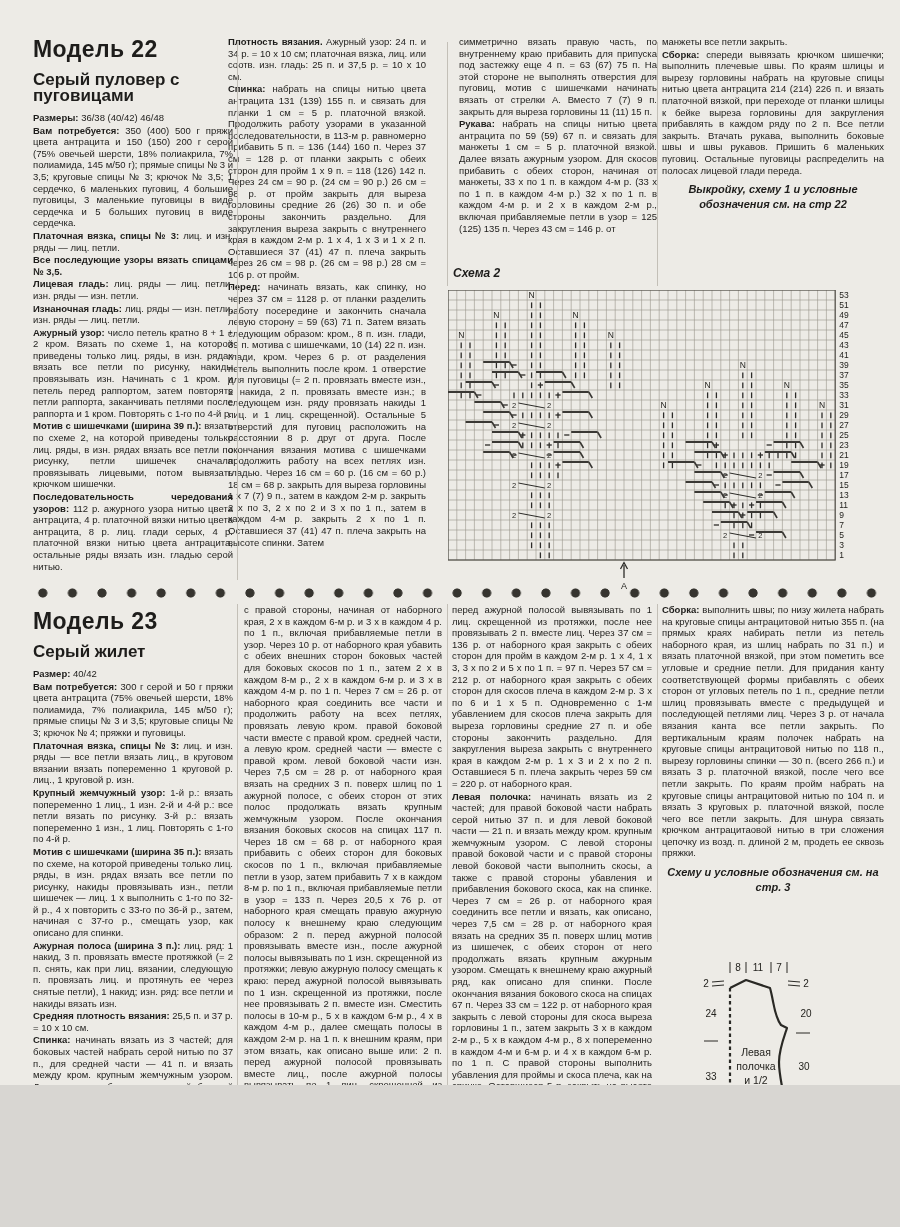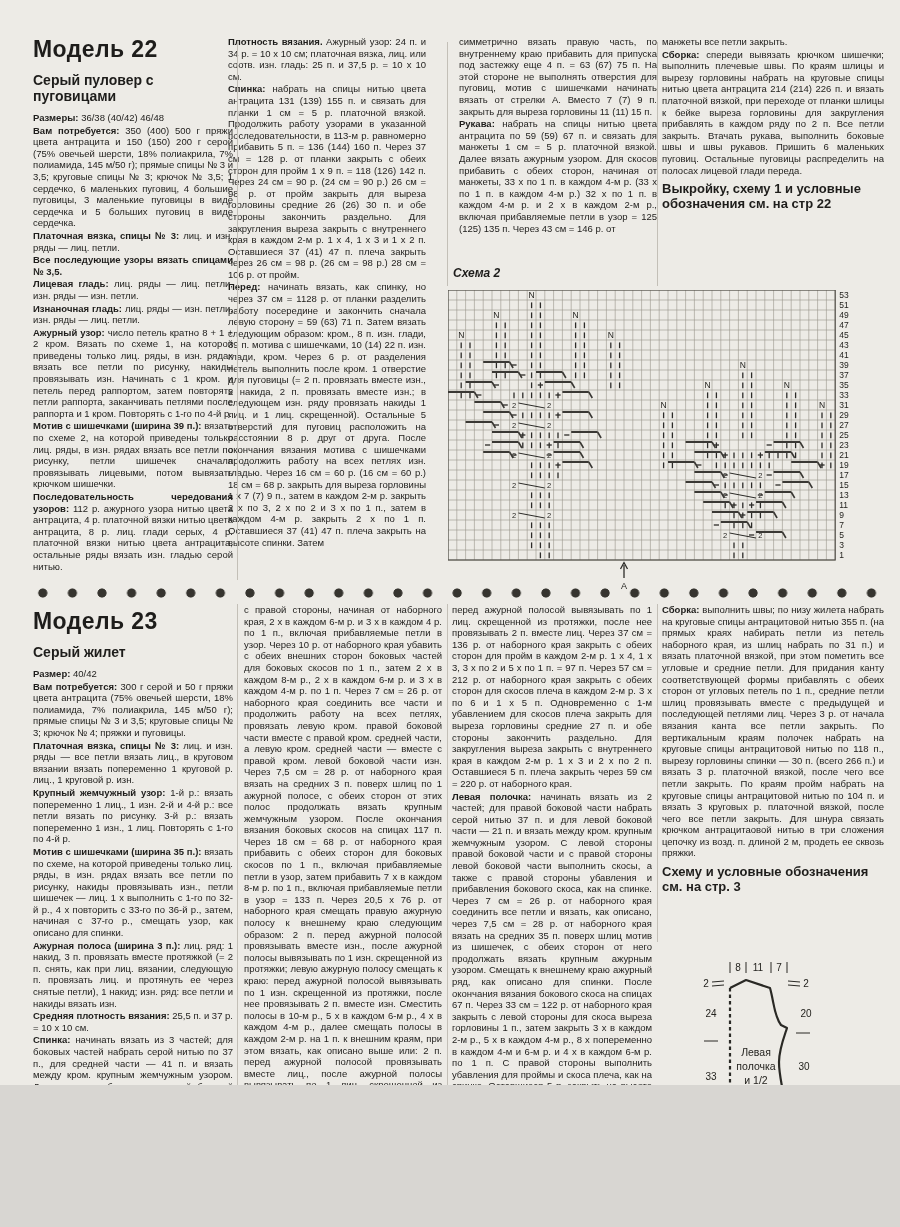--- a/index.html
+++ b/index.html
@@ -1,24 +1,24 @@
 <!DOCTYPE html>
 <html><head>
 <meta charset="utf-8">
 <style>
   html,body{margin:0;padding:0;background:#d8d6d2;}
   .page{position:relative;width:900px;height:1085px;margin:0 auto;background:#edebe6;
         font-family:"Liberation Sans",sans-serif;color:#1e1d1b;overflow:hidden;}
   .col{position:absolute;text-align:justify;font-size:9.5px;line-height:11.6px;overflow:hidden;}
   .col p{margin:0 0 1px 0;}
   .mh1{font-size:23px;font-weight:bold;letter-spacing:.4px;margin:0 0 10px 0;line-height:26px;text-align:left;}
-  .mh2{font-size:14px;font-weight:bold;margin:0 0 8px 0;line-height:16px;text-align:left;}
+  .mh2{font-size:17px;font-weight:bold;margin:0 0 8px 0;line-height:16px;text-align:left;}
   .lead{font-weight:bold;}
   .bold-p{font-weight:bold;}
-  .note{font-weight:bold;font-size:13px;line-height:14.5px;margin-top:6px !important;text-align:left;}
+  .note{font-weight:bold;font-style:italic;font-size:11px;line-height:14.5px;margin-top:6px !important;text-align:center;}
   .schema-title{position:absolute;left:453px;top:266px;font-weight:bold;font-style:italic;font-size:12px;}
   .vrule{position:absolute;width:1px;background:#c3bfb7;}
   .dots{position:absolute;left:28px;top:587px;width:860px;height:12px;
         background-image:radial-gradient(circle,#36342f 4.2px,rgba(0,0,0,0) 4.9px);
         background-size:29.6px 12px;background-repeat:repeat-x;}
   .chart-wrap{position:absolute;left:448px;top:290px;width:412px;height:302px;}
   .diagram-wrap{position:absolute;left:660px;top:956px;width:228px;height:240px;}
   .pageno{position:absolute;left:820px;top:1176px;font-size:22px;color:#24231f;}
   svg text{font-family:"Liberation Sans",sans-serif;}
 </style>

